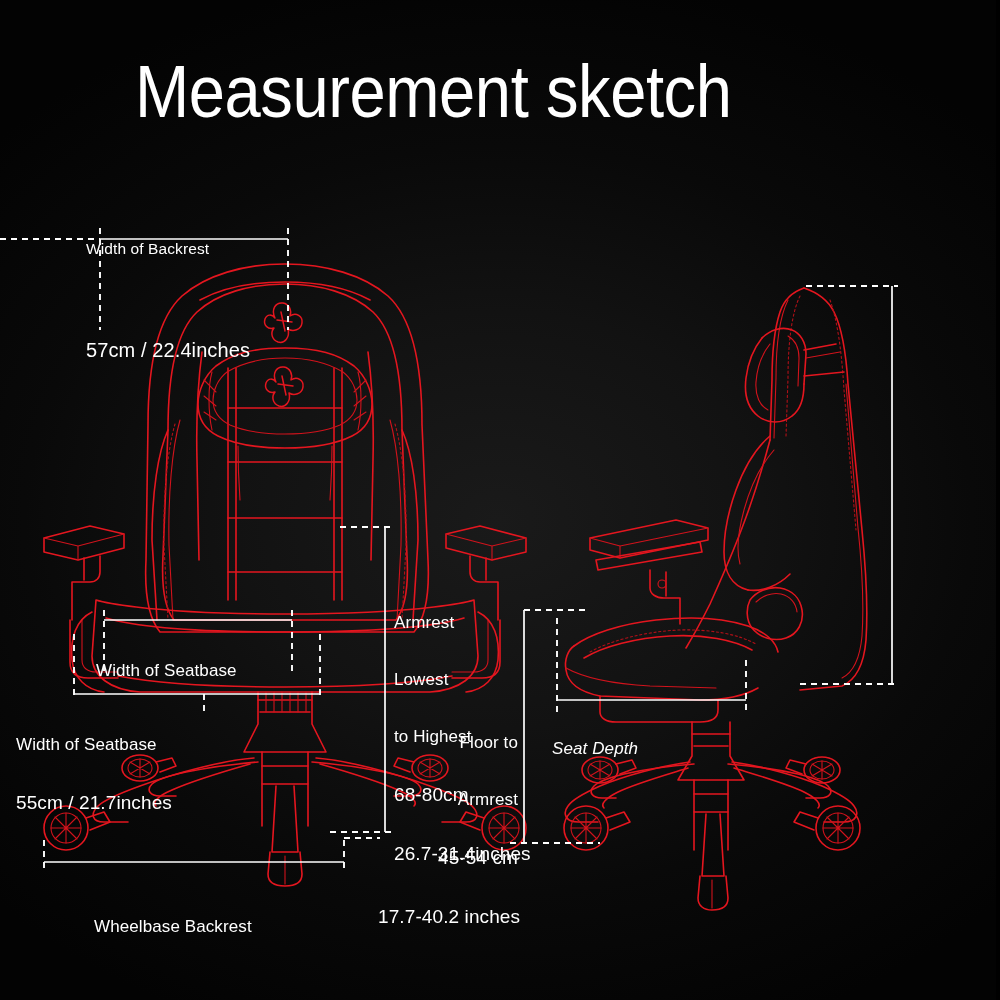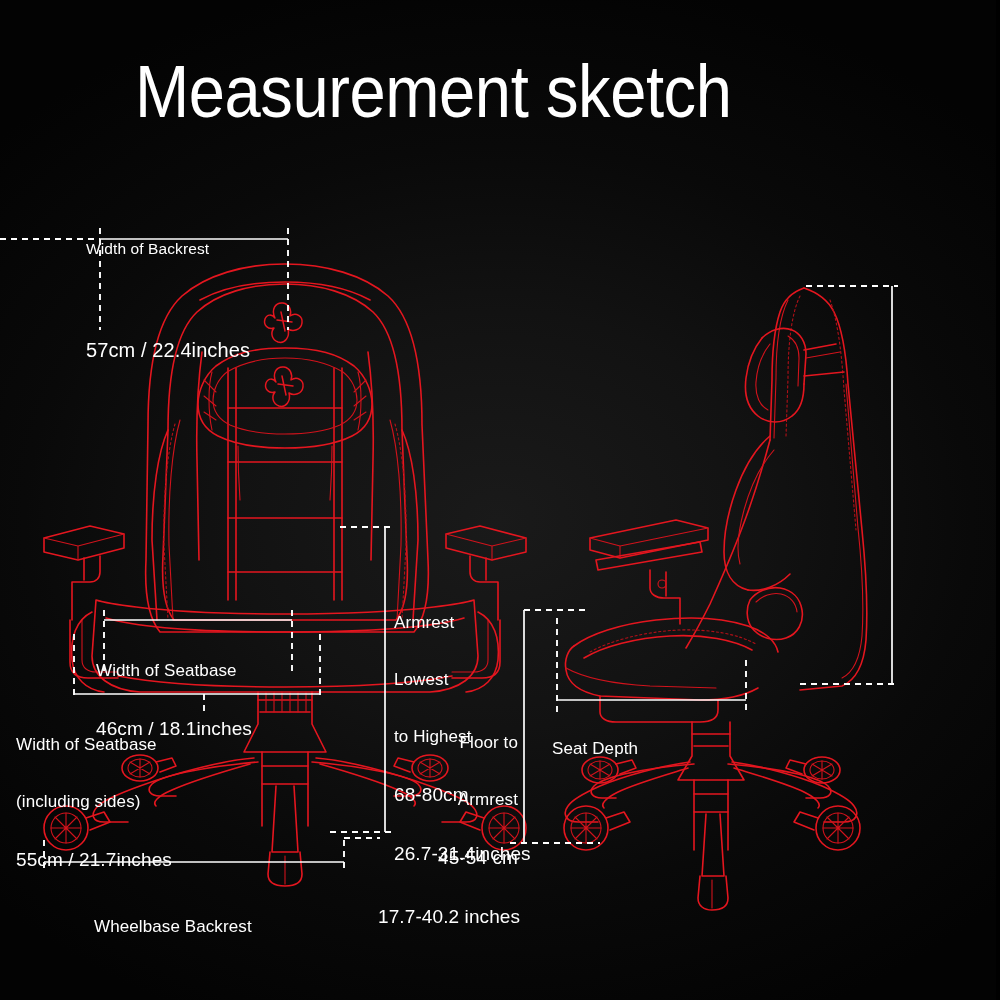--- a/index.html
+++ b/index.html
@@ -327,26 +327,24 @@
 
   <div class="t-title" style="left:135px;top:55px;">Measurement sketch</div>
 
   <div class="lbl c" style="left:86px;top:203px;width:216px;">
     <div class="s1">Width of Backrest</div>
     <div class="s2">57cm / 22.4inches</div>
   </div>
 
   <div class="lbl c" style="left:96px;top:624px;width:208px;">
     <div class="s3">Width of Seatbase</div>
-    <div class="s4">46cm / 18.1inches</div>
   </div>
 
   <div class="lbl c" style="left:16px;top:698px;width:212px;">
     <div class="s3">Width of Seatbase</div>
-    <div class="s3">(including sides)</div>
     <div class="s4">55cm / 21.7inches</div>
   </div>
 
   <div class="lbl c" style="left:94px;top:880px;width:200px;">
     <div class="s3">Wheelbase Backrest</div>
   </div>
 
   <div class="lbl l" style="left:394px;top:576px;width:150px;">
     <div class="s3">Armrest</div>
     <div class="s3">Lowest</div>
@@ -356,17 +354,17 @@
   </div>
 
 
   <div class="lbl r" style="left:378px;top:696px;width:140px;">
     <div class="s3">Floor to</div>
     <div class="s3">Armrest</div>
     <div class="s4">45-54 cm</div>
     <div class="s4">17.7-40.2 inches</div>
   </div>
 
-  <div class="lbl c" style="left:552px;top:702px;width:200px;">
+  <div class="lbl c" style="left:552px;top:702px;width:200px;font-style:italic;">
     <div class="s3">Seat Depth</div>
   </div>
 
 </div>
 
 </body></html>

